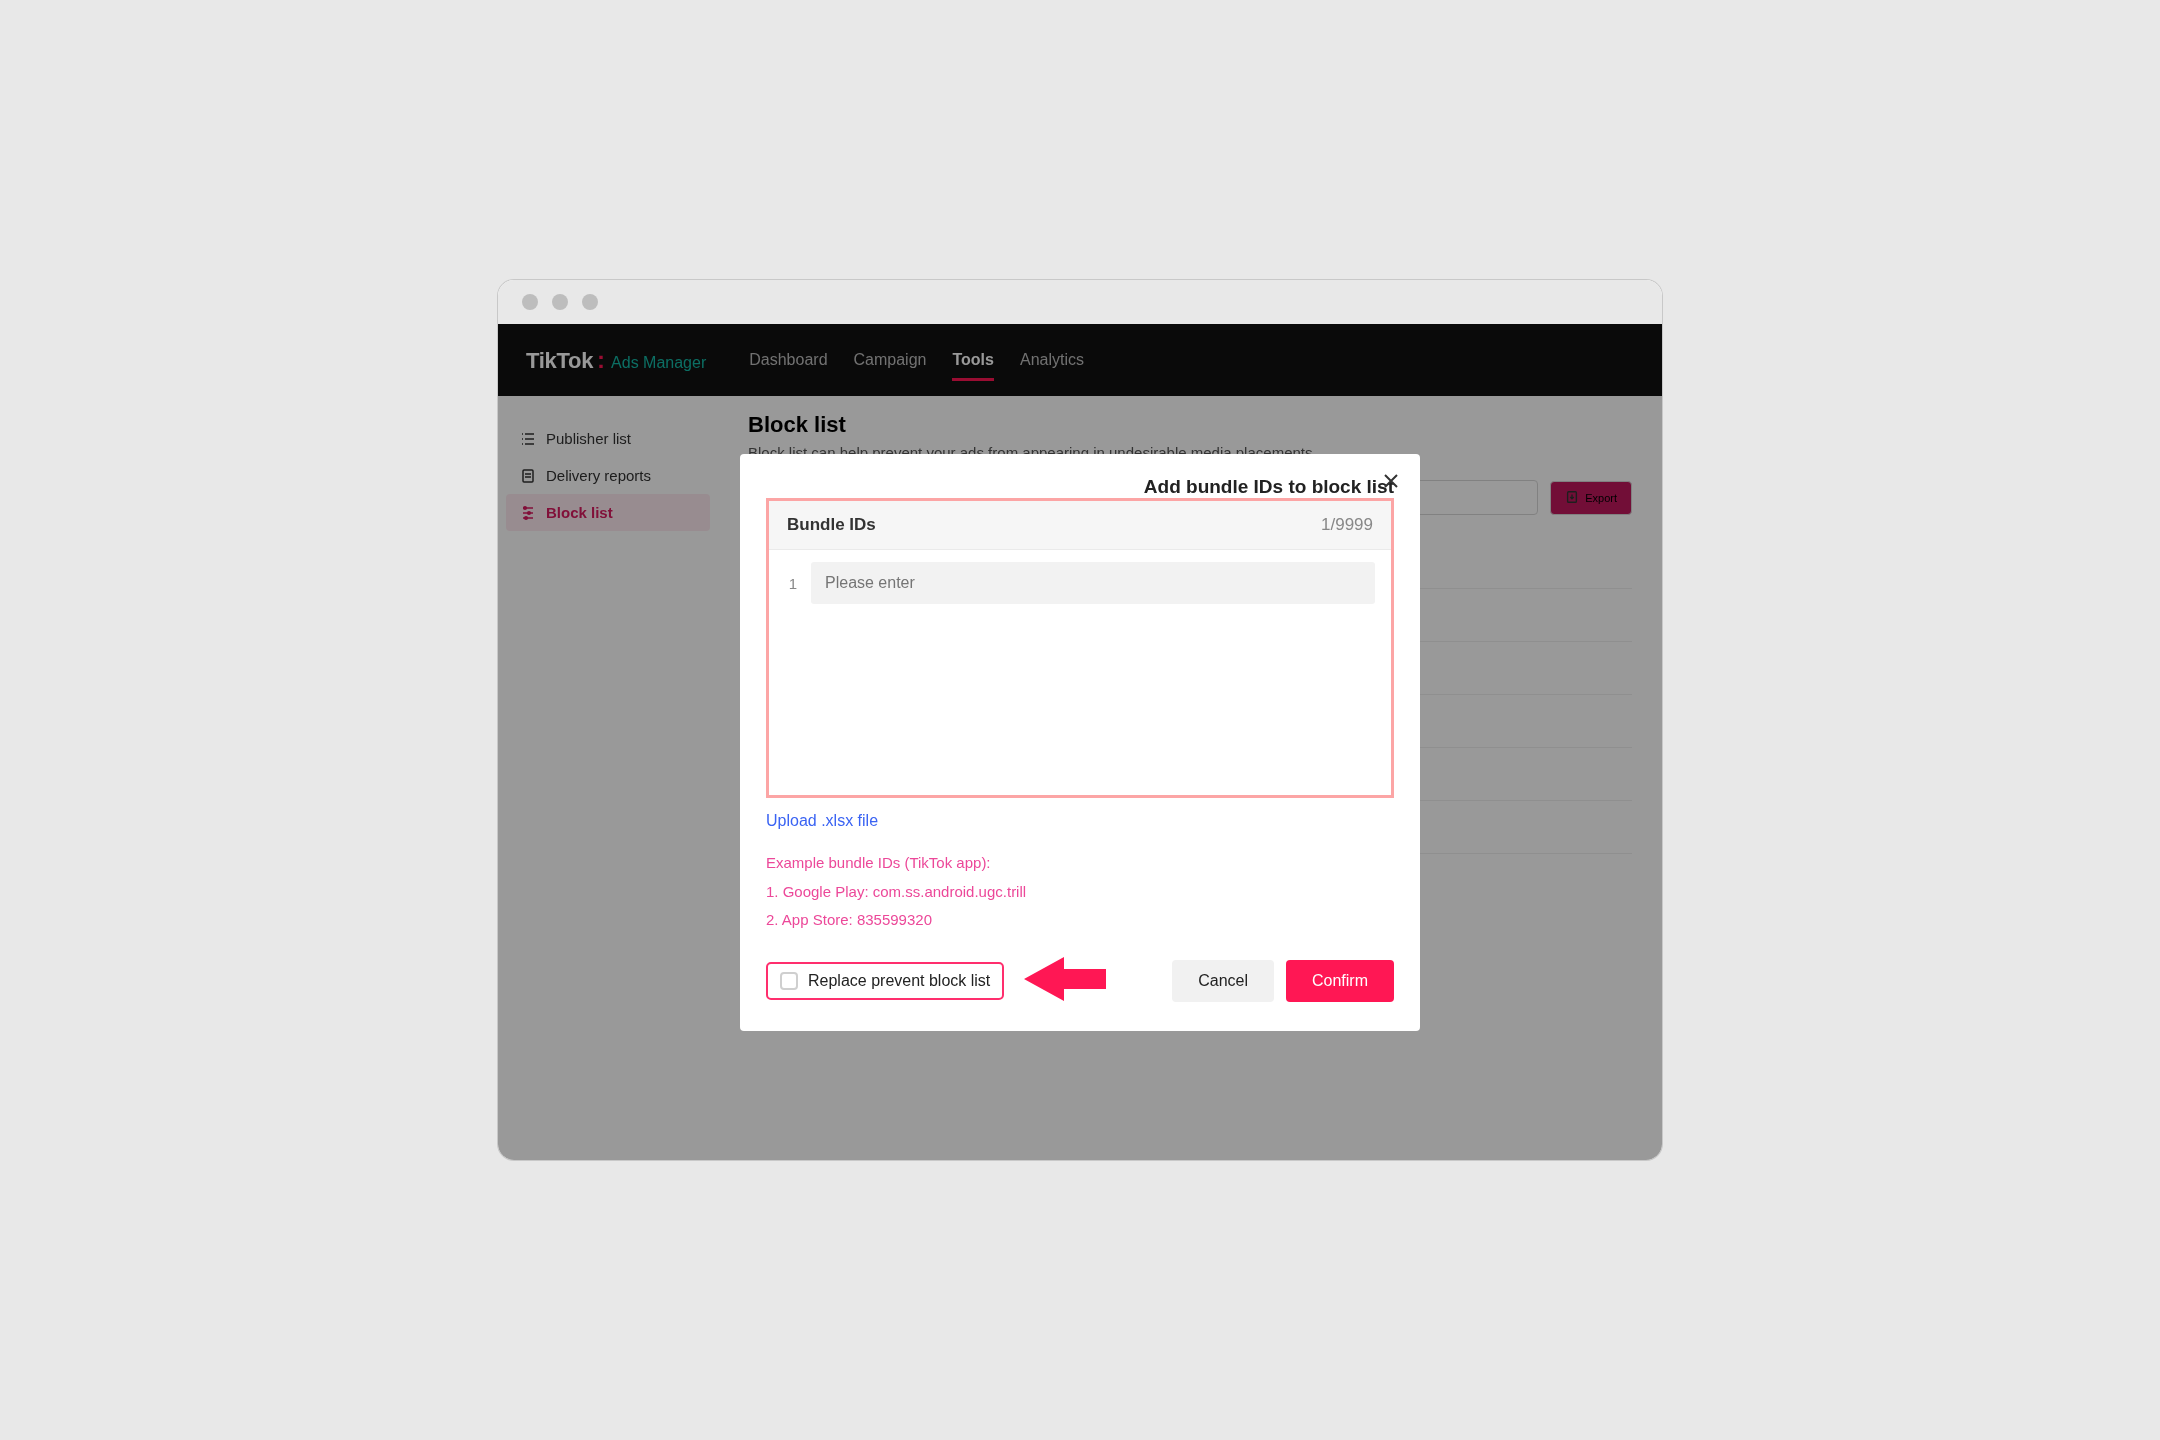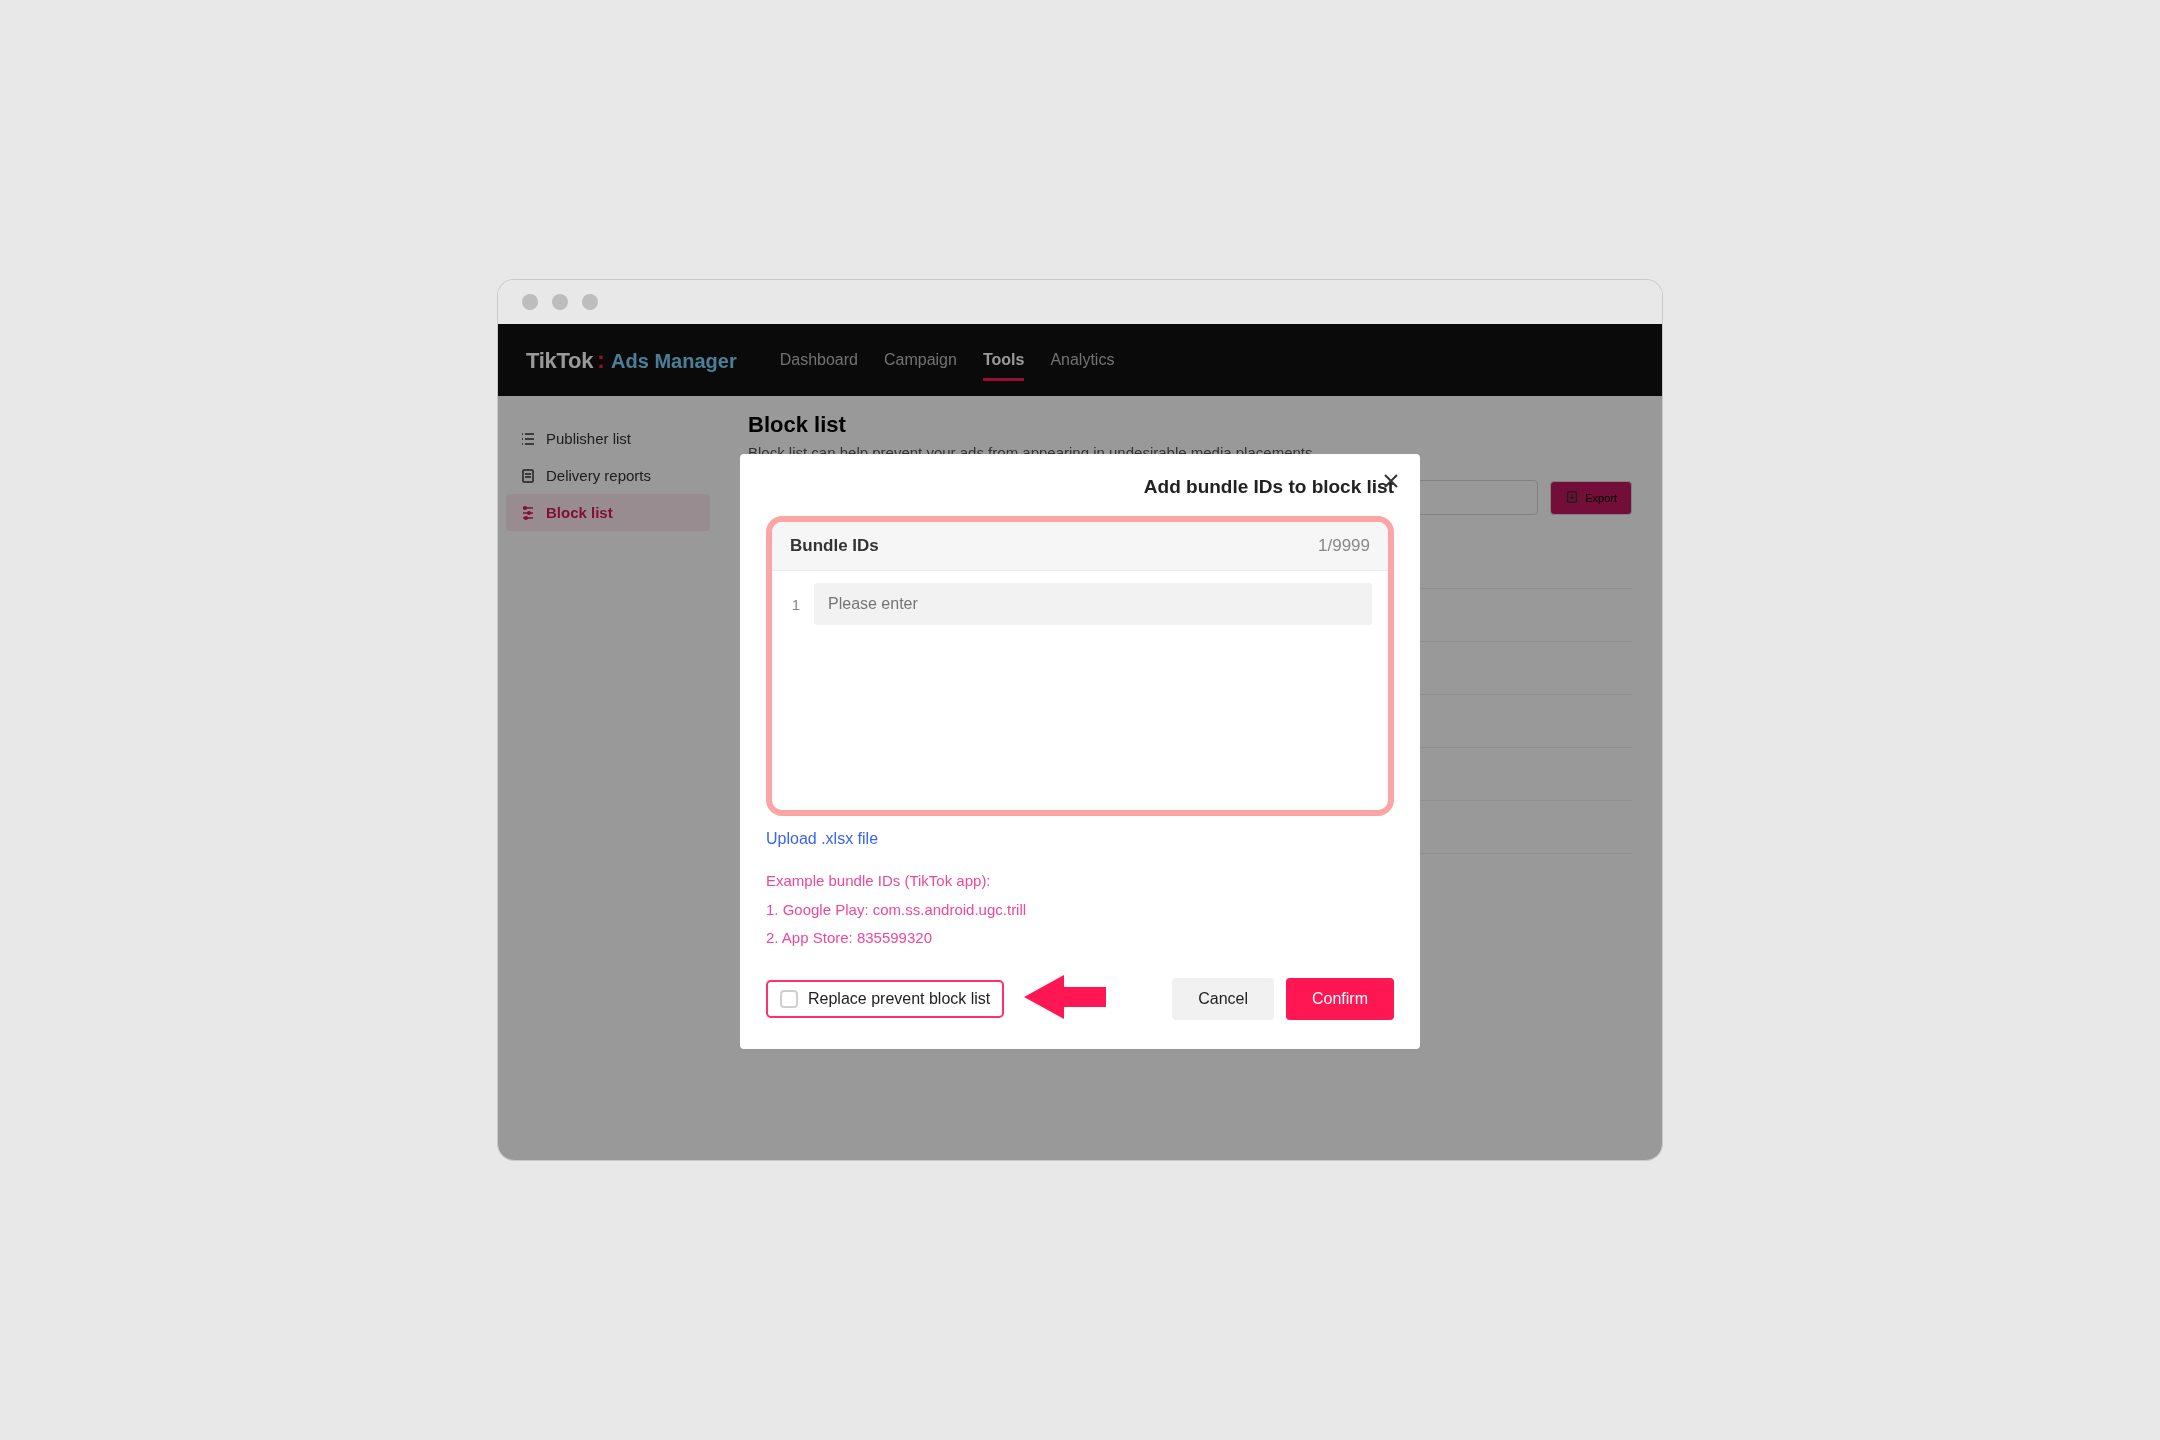--- a/index.html
+++ b/index.html
@@ -4,21 +4,21 @@
 <style>
 * { box-sizing: border-box; margin: 0; padding: 0; }
 body { font-family: -apple-system, BlinkMacSystemFont, "Segoe UI", Helvetica, Arial, sans-serif; background: #e8e8e8; display: flex; align-items: center; justify-content: center; min-height: 100vh; }
 .browser-frame { width: 1164px; height: 880px; background: #fff; border-radius: 16px; overflow: hidden; box-shadow: 0 0 0 1px #c8c8c8; position: relative; }
 .browser-titlebar { height: 44px; background: #e8e8e8; display: flex; align-items: center; padding-left: 24px; gap: 14px; }
 .traffic-dot { width: 16px; height: 16px; border-radius: 50%; background: #bdbdbd; }
 .topnav { height: 72px; background: #121212; display: flex; align-items: center; padding: 0 28px; gap: 30px; }
 .brand { display: flex; align-items: baseline; gap: 6px; }
 .brand-mark { color: #fff; font-weight: 800; font-size: 22px; letter-spacing: -0.3px; }
 .brand-colon { color: #ff1754; font-weight: 800; font-size: 24px; margin-left: -2px; }
-.brand-sub { color: #7dd3fc; font-size: 20px; font-weight: 700; }
+.brand-sub { color: #14b8a6; font-size: 16px; font-weight: 400; }
 .nav-items { display: flex; gap: 26px; margin-left: 13px; }
 .nav-item { color: #bdbdbd; font-size: 16px; cursor: pointer; padding: 6px 0; position: relative; }
 .nav-item.active { color: #fff; font-weight: 600; }
 .nav-item.active::after { content: ""; position: absolute; left: 0; right: 0; bottom: -6px; height: 3px; background: #ff1754; }
 .workspace { display: flex; height: calc(100% - 116px); }
 .sidebar { width: 220px; padding: 24px 8px; background: #fff; }
 .side-item { display: flex; align-items: center; gap: 10px; padding: 10px 14px; font-size: 15px; color: #333; border-radius: 4px; cursor: pointer; }
 .side-item.active { background: #fdeaf0; color: #d81b60; font-weight: 600; }
 .side-icon { width: 16px; display: flex; align-items: center; justify-content: center; }
 .main { flex: 1; padding: 16px 30px; background: #fff; }
@@ -34,21 +34,21 @@
 .chk { width: 20px; height: 20px; border-radius: 5px; border: 2px solid #222; display: flex; align-items: center; justify-content: center; background: #fff; }
 .chk.checked { background: #121212; color: #fff; }
 .chk.indet { background: #121212; }
 .chk.indet::after { content: ""; display: block; width: 10px; height: 3px; background: #fff; border-radius: 1px; }
 .chk.checked svg { width: 12px; height: 12px; }
 .chk.unchecked { border-color: #cfcfcf; }
 .overlay { position: absolute; inset: 44px 0 0 0; background: rgba(0,0,0,0.40); display: flex; align-items: flex-start; justify-content: center; padding-top: 130px; }
 .modal { width: 680px; background: #fff; border-radius: 4px; padding: 22px 26px 26px 26px; position: relative; }
 .modal-title { font-size: 19px; font-weight: 600; color: #222; text-align: right; }
 .modal-close { position: absolute; top: 18px; right: 20px; cursor: pointer; color: #444; }
-.ids-box { border: 6px solid #fca5a5; border-radius: 16px; margin-top: 18px; height: 300px; overflow: hidden; }
+.ids-box { border: 3px solid #fca5a5; border-radius: 0; height: 300px; overflow: hidden; }
 .ids-head { background: #f6f6f6; padding: 14px 18px; display: flex; justify-content: space-between; font-size: 17px; color: #333; border-bottom: 1px solid #eaeaea; }
 .ids-head-title { font-weight: 600; }
 .ids-count { color: #888; }
 .ids-row { display: flex; align-items: center; gap: 14px; padding: 12px 16px; }
 .ids-row-num { color: #888; font-size: 15px; width: 12px; text-align: right; }
 .ids-row-input { flex: 1; background: #f2f2f2; border: none; padding: 12px 14px; border-radius: 3px; font-size: 16px; color: #333; }
 .upload-link { color: #3a63f3; font-size: 16px; margin-top: 14px; display: inline-block; cursor: pointer; }
 .example-block { margin-top: 19px; color: #ec4899; font-size: 15px; line-height: 1.9; }
 .modal-footer { display: flex; align-items: center; margin-top: 22px; gap: 12px; }
 .replace-wrap { display: flex; align-items: center; gap: 10px; padding: 8px 12px; border: 2px solid #ff2e6d; border-radius: 5px; }

